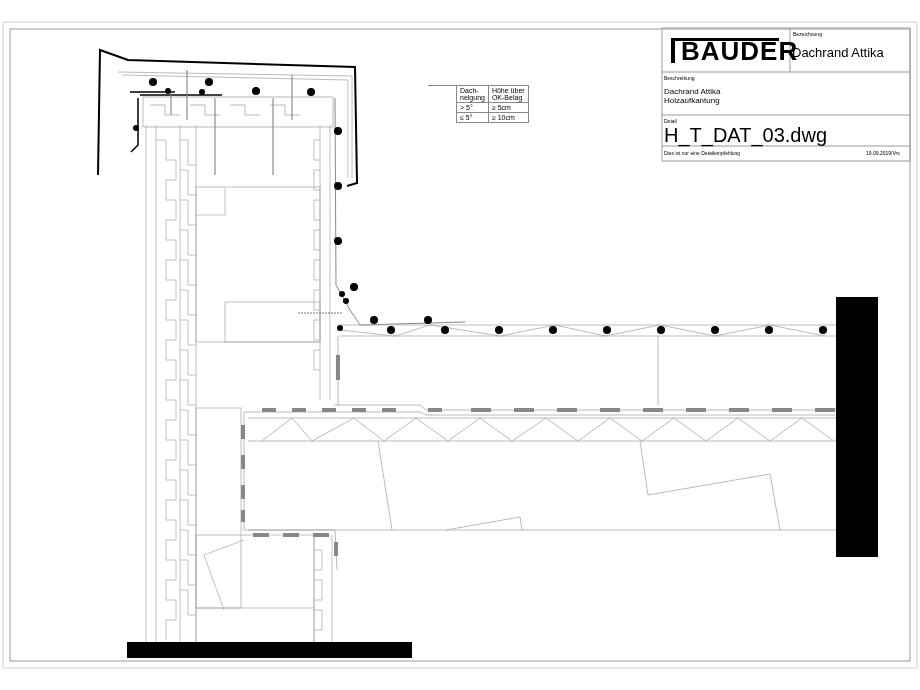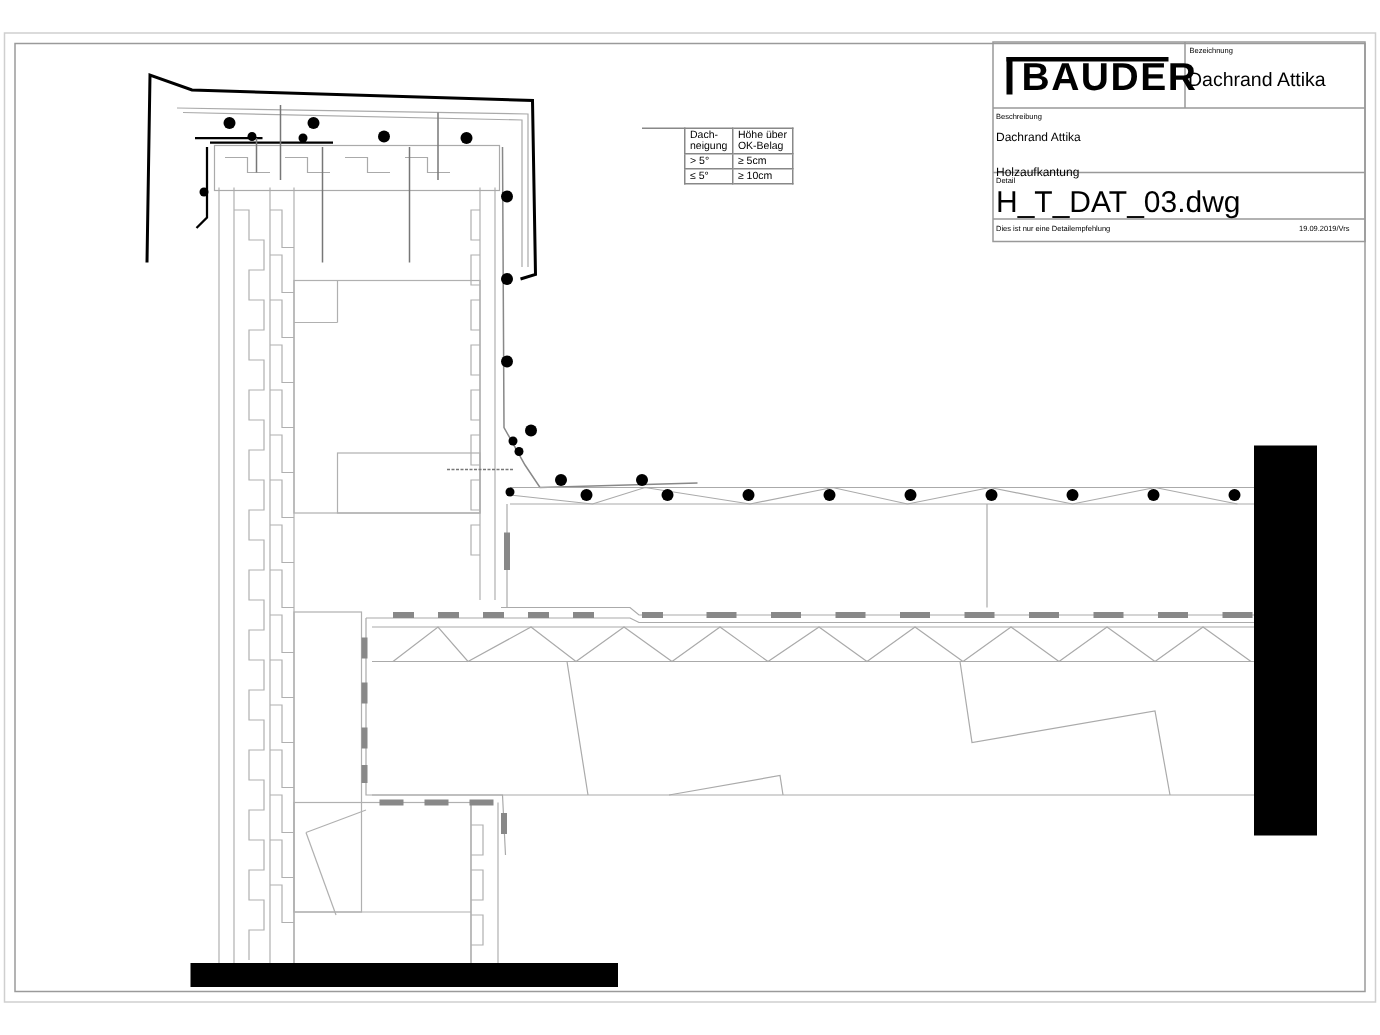--- a/index.html
+++ b/index.html
@@ -154,21 +154,21 @@
 
   <rect x="836" y="297" width="42" height="260" fill="#000"></rect>
   <rect x="127" y="642" width="285" height="16" fill="#000"></rect>
 </svg>
 
 <div class="tb" style="left:681px;top:36px;font-size:26px;font-weight:bold;letter-spacing:1px;">BAUDER</div>
 <div class="tb small" style="left:793px;top:31px;">Bezeichnung</div>
 <div class="tb" style="left:792px;top:45px;font-size:13px;">Dachrand Attika</div>
 <div class="tb small" style="left:664px;top:75px;">Beschreibung</div>
 <div class="tb lab" style="left:664px;top:87px;">Dachrand Attika</div>
-<div class="tb lab" style="left:664px;top:110px;">Holzaufkantung</div>
+<div class="tb lab" style="left:664px;top:96px;">Holzaufkantung</div>
 <div class="tb small" style="left:664px;top:118px;">Detail</div>
 <div class="tb" style="left:664px;top:124px;font-size:20px;">H_T_DAT_03.dwg</div>
 <div class="tb small" style="left:664px;top:150px;">Dies ist nur eine Detailempfehlung</div>
 <div class="tb small" style="left:866px;top:150px;">19.09.2019/Vrs</div>
 
 <div style="position:absolute;left:428px;top:85px;width:28px;height:1px;background:#888;"></div>
 <table class="tbl">
   <tbody>
       <tr>
     <td><span>Dach-</span><br><span>neigung</span></td>

